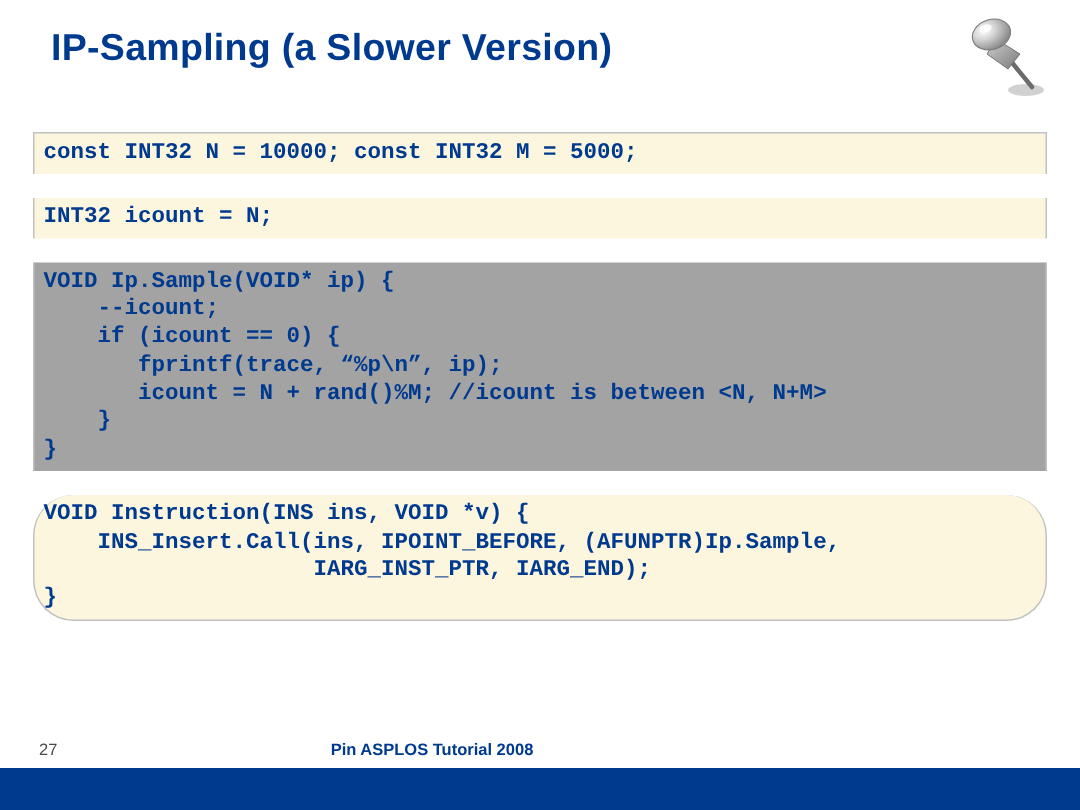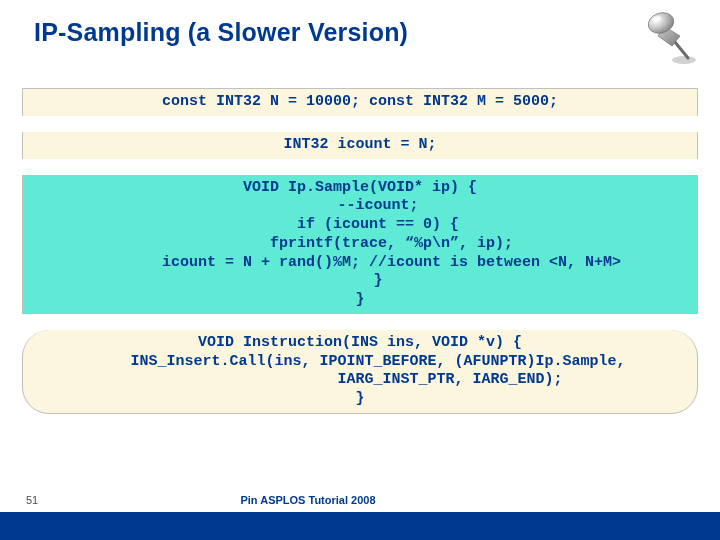--- a/index.html
+++ b/index.html
@@ -10,21 +10,20 @@
     background: #ffffff;
     font-family: Verdana, Arial, sans-serif;
     overflow: hidden;
     position: relative;
   }
   .slide {
     position: relative;
     width: 720px;
     height: 540px;
     box-sizing: border-box;
-    padding-left: 20px;
   }
   .title {
     position: absolute;
     left: 34px;
     top: 18px;
     font-size: 25px;
     font-weight: bold;
     color: #003a8f;
     letter-spacing: 0.2px;
   }
@@ -38,34 +37,33 @@
   .code-area {
     position: absolute;
     left: 22px;
     top: 88px;
     width: 676px;
     font-family: "Courier New", Courier, monospace;
     font-size: 15px;
     font-weight: bold;
     color: #003a8f;
     line-height: 1.25;
-    text-align: center;
   }
   .block {
     background: #fdf6de;
     border: 1px solid #c0c0c0;
     padding: 4px 6px 4px 6px;
     box-sizing: border-box;
     white-space: pre;
   }
   .block + .block {
     margin-top: 16px;
   }
   .block.highlight {
-    background: #5eead4;
+    background: #a3a3a3;
   }
   .block.first {
     border-bottom: none;
   }
   .block.mid {
     border-top: none;
     border-bottom: none;
   }
   .block.last {
     border-top: none;
@@ -135,17 +133,17 @@
        fprintf(trace, “%p\n”, ip);
        icount = N + rand()%M; //icount is between &lt;N, N+M&gt;
     }
 }</div>
     <div class="block last">VOID Instruction(INS ins, VOID *v) {
     INS_Insert.Call(ins, IPOINT_BEFORE, (AFUNPTR)Ip.Sample,
                     IARG_INST_PTR, IARG_END);
 }</div>
   </div>
 
-  <div class="slide-num">51</div>
+  <div class="slide-num">27</div>
   <div class="footer-text">Pin ASPLOS Tutorial 2008</div>
   <div class="footer-bar"></div>
 
 </div>
 
 </body></html>

